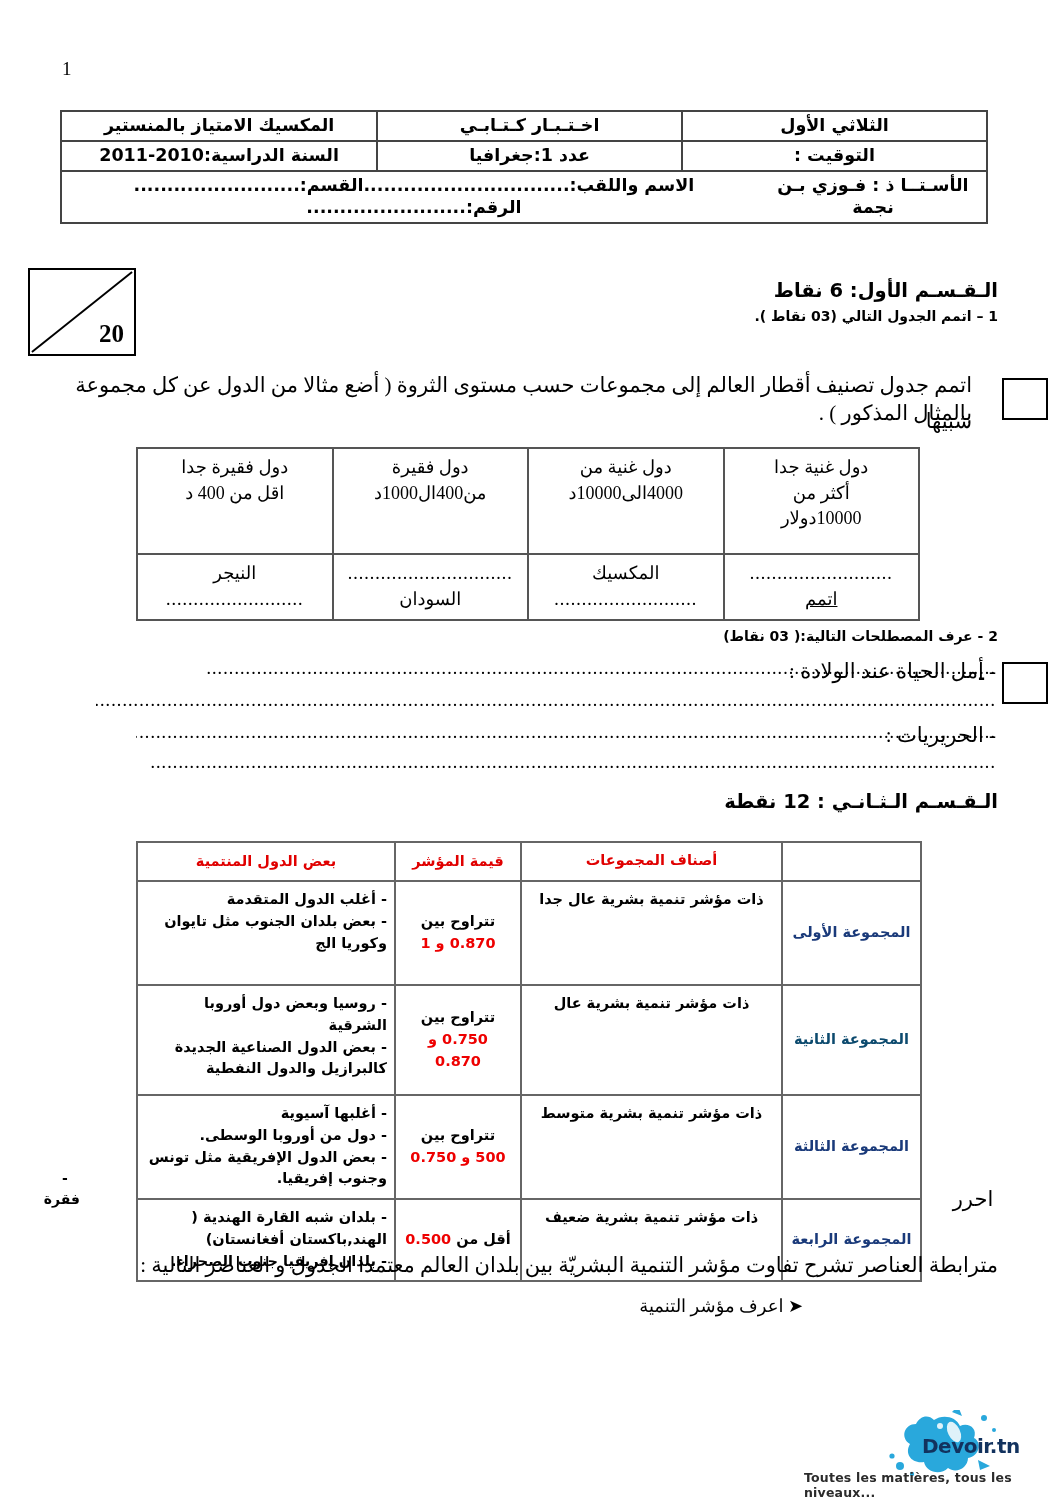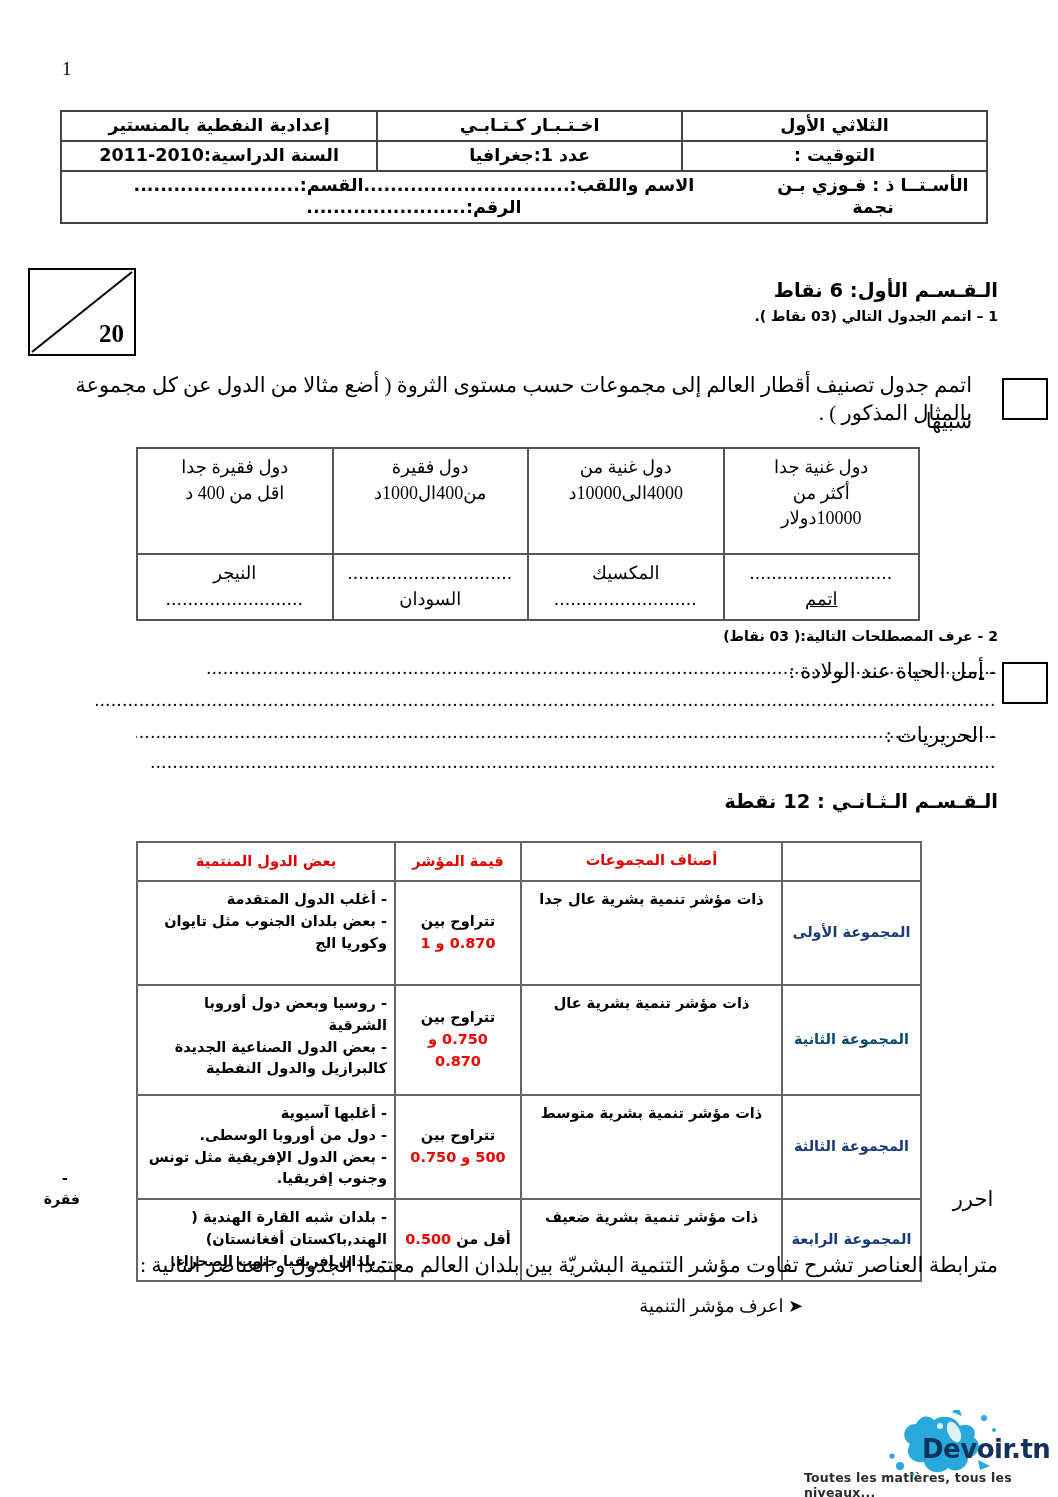--- a/index.html
+++ b/index.html
@@ -238,21 +238,21 @@
     height: 84px;
     direction: ltr;
   }
   .logo-splat { position: absolute; left: 96px; top: 2px; }
   .logo-text {
     position: absolute;
     left: 136px;
     top: 26px;
     font-family: "DejaVu Sans", sans-serif;
     font-weight: bold;
-    font-size: 26px;
+    font-size: 20px;
     color: #12325e;
     letter-spacing: -0.5px;
   }
   .logo-tag {
     position: absolute;
     left: 18px;
     top: 62px;
     font-family: "DejaVu Sans", sans-serif;
     font-weight: bold;
     font-size: 12.5px;
@@ -265,21 +265,21 @@
 
 <div id="page">
 
   <div class="page-num">1</div>
 
   <table class="header-table">
     <tbody>
         <tr>
       <td class="hdr-term">الثلاثي الأول</td>
       <td class="hdr-mid spaced">اخـتـبـار    كـتـابـي</td>
-      <td class="hdr-school">إعدادية النفطية بالمنستير</td>
+      <td class="hdr-school">المكسيك الامتياز بالمنستير</td>
     </tr>
     <tr>
       <td class="hdr-term">التوقيت :</td>
       <td class="hdr-mid">عدد 1:جغرافيا</td>
       <td class="hdr-school">السنة الدراسية:2010-2011</td>
     </tr>
     <tr>
       <td class="hdr-wide" colspan="3">
         <div style="display:flex; flex-direction:row; justify-content:space-between; gap:10px;">
           <span class="spaced">الأسـتــا ذ :   فـوزي   بـن  نجمة</span>

